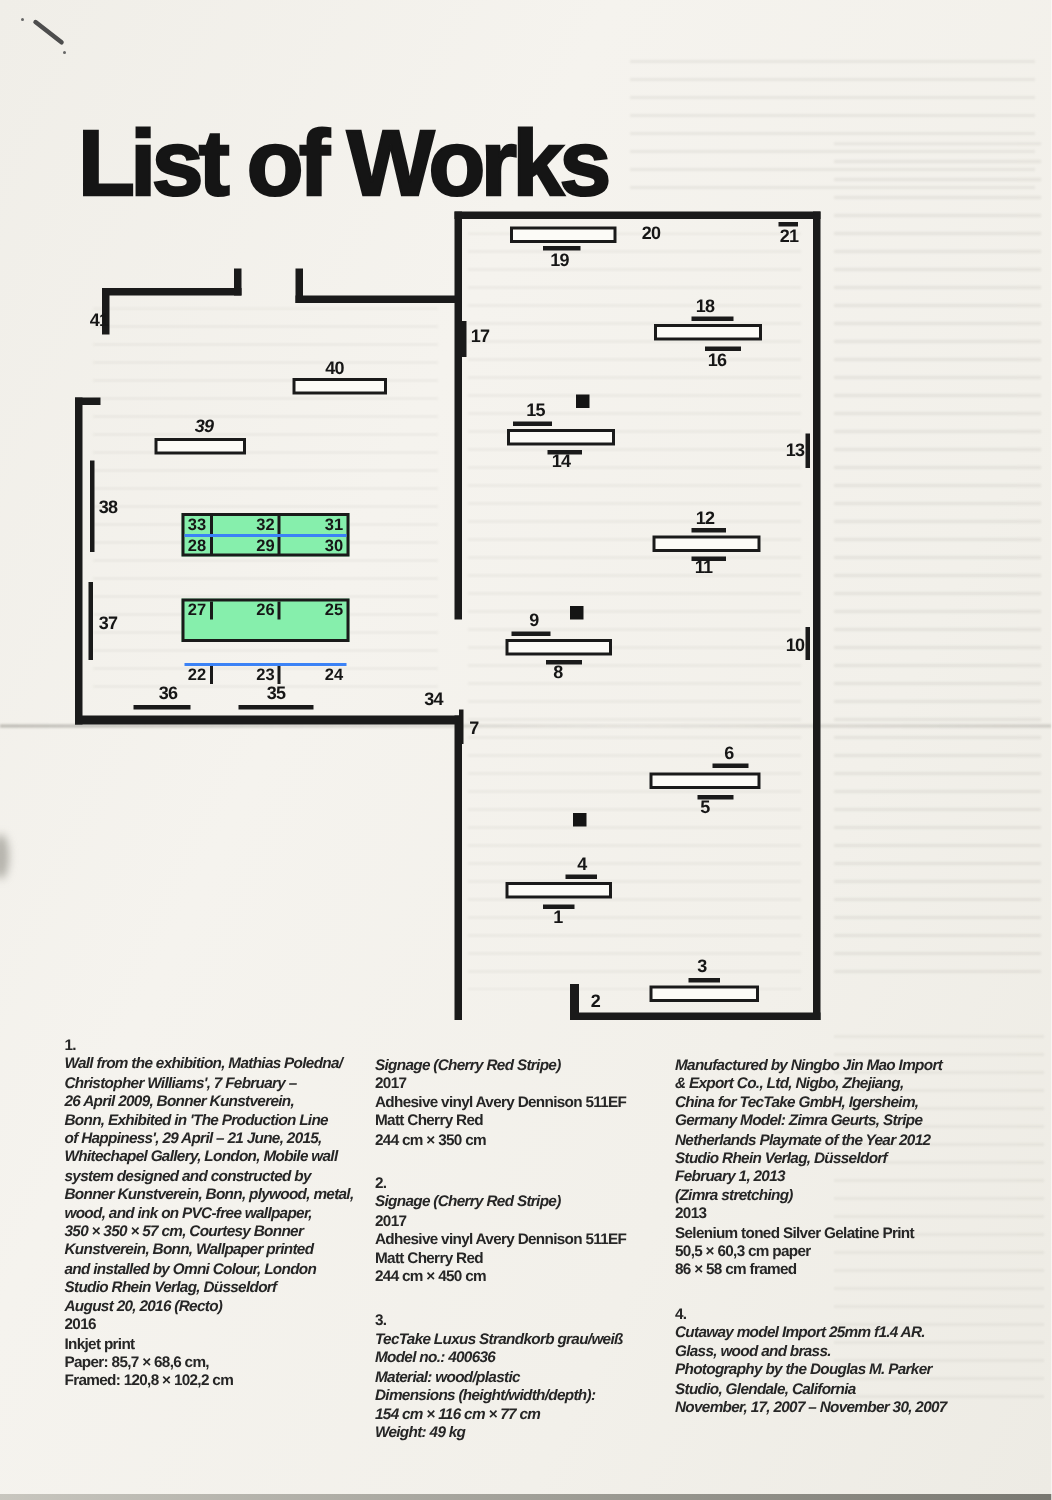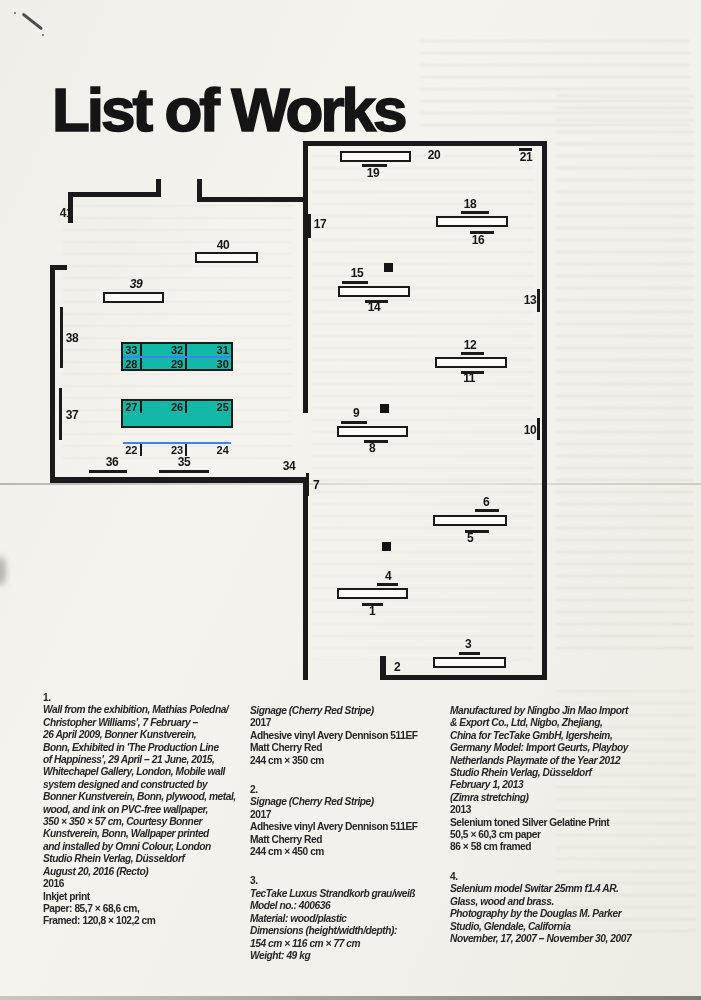--- a/index.html
+++ b/index.html
@@ -28,21 +28,21 @@
     color:#151515;-webkit-text-stroke:1.6px #151515;white-space:nowrap;}
   
   #plan{position:absolute;z-index:2;left:0;top:0;width:701px;height:764px;}
   .pw{position:absolute;background:#1a1a1a;}
   .pm{position:absolute;background:#1a1a1a;height:2.6px;}
   .pt{position:absolute;background:#1a1a1a;width:2.8px;}
   .pd{position:absolute;background:#141414;}
   .pp{position:absolute;border:2.2px solid #1a1a1a;background:#fcfbf7;box-sizing:border-box;}
   .pl{position:absolute;font-weight:700;font-size:12px;letter-spacing:-.5px;color:#161616;
     transform:translate(-50%,-50%);white-space:nowrap;}
-  .ptab{position:absolute;border:2.2px solid #1a1a1a;background:#14b8a6;box-sizing:border-box;
+  .ptab{position:absolute;border:2.2px solid #1a1a1a;background:#86efac;box-sizing:border-box;
     display:flex;flex-direction:column;}
   .ptr{flex:1;display:flex;}
   .ptr + .ptr{border-top:2px solid #3b82f6;}
   .ptc{flex:1;display:flex;align-items:center;justify-content:center;
     font-weight:700;font-size:11px;color:#161616;}
   .ptc + .ptc{border-left:2px solid #1a1a1a;padding-left:27px;}
   
   #works{position:absolute;z-index:3;left:0;top:692px;width:701px;}
   .col{position:absolute;top:0;}
   .col1{left:43px;width:205px;}
@@ -225,32 +225,32 @@
         <div class="wline it">Dimensions (height/width/depth):</div>
         <div class="wline it">154 cm × 116 cm × 77 cm</div>
         <div class="wline it">Weight: 49 kg</div>
       </div>
     </div>
     <div class="col col3">
       <div class="block offset">
         <div class="wline it">Manufactured by Ningbo Jin Mao Import</div>
         <div class="wline it">&amp; Export Co., Ltd, Nigbo, Zhejiang,</div>
         <div class="wline it">China for TecTake GmbH, Igersheim,</div>
-        <div class="wline it">Germany Model: Import Geurts, Playboy</div>
+        <div class="wline it">Germany Model: Zimra Geurts, Stripe</div>
         <div class="wline it">Netherlands Playmate of the Year 2012</div>
         <div class="wline it">Studio Rhein Verlag, Düsseldorf</div>
         <div class="wline it">February 1, 2013</div>
         <div class="wline it">(Zimra stretching)</div>
         <div class="wline">2013</div>
         <div class="wline">Selenium toned Silver Gelatine Print</div>
         <div class="wline">50,5 × 60,3 cm paper</div>
         <div class="wline">86 × 58 cm framed</div>
       </div>
       <div class="block">
         <div class="wnum">4.</div>
-        <div class="wline it">Selenium model Switar 25mm f1.4 AR.</div>
+        <div class="wline it">Cutaway model Import 25mm f1.4 AR.</div>
         <div class="wline it">Glass, wood and brass.</div>
         <div class="wline it">Photography by the Douglas M. Parker</div>
         <div class="wline it">Studio, Glendale, California</div>
         <div class="wline it">November, 17, 2007 – November 30, 2007</div>
       </div>
     </div>
   </div>
 
 </body></html>

